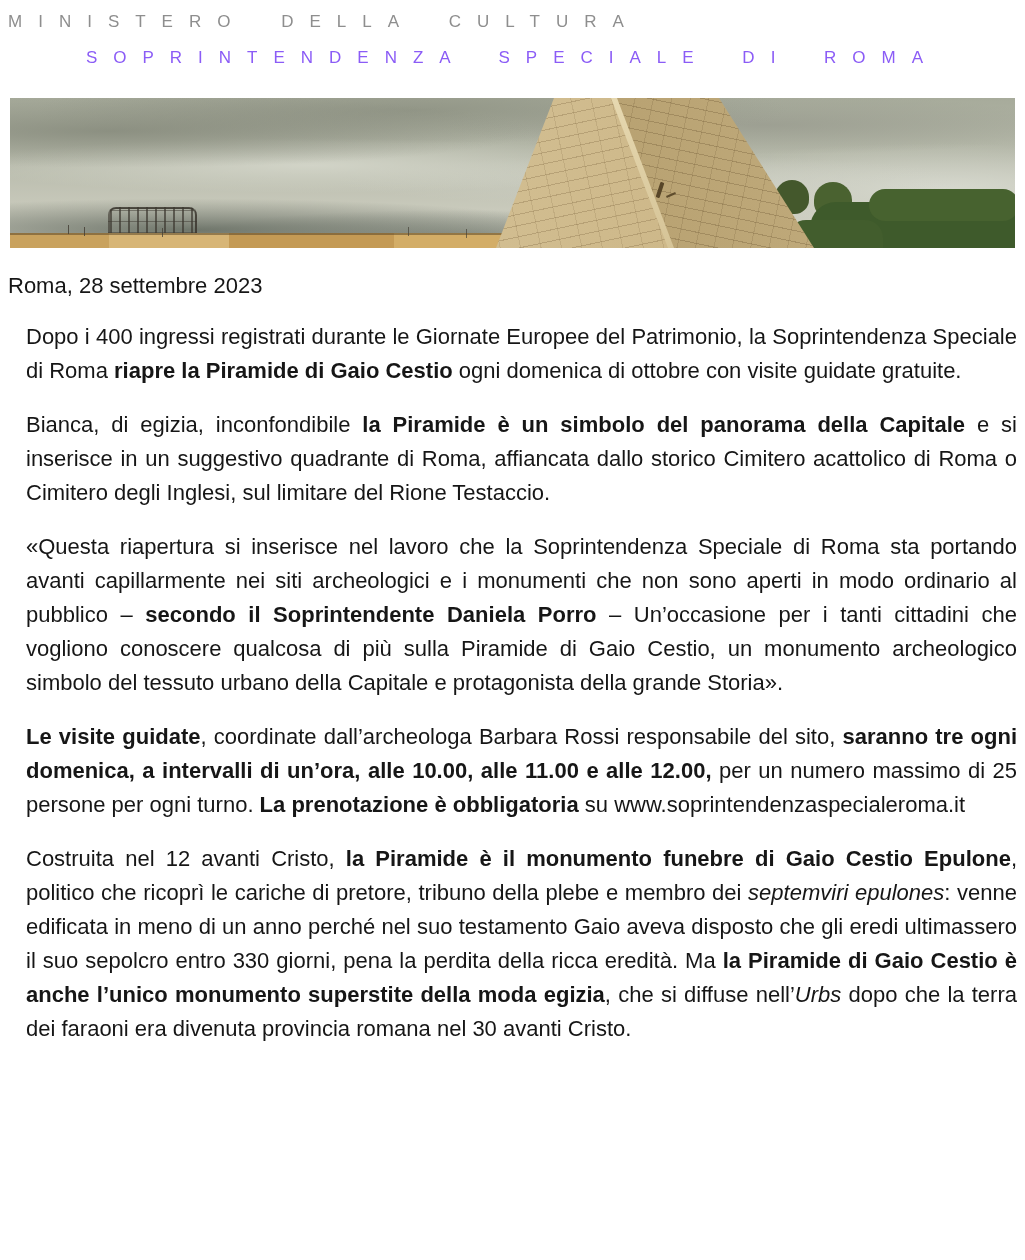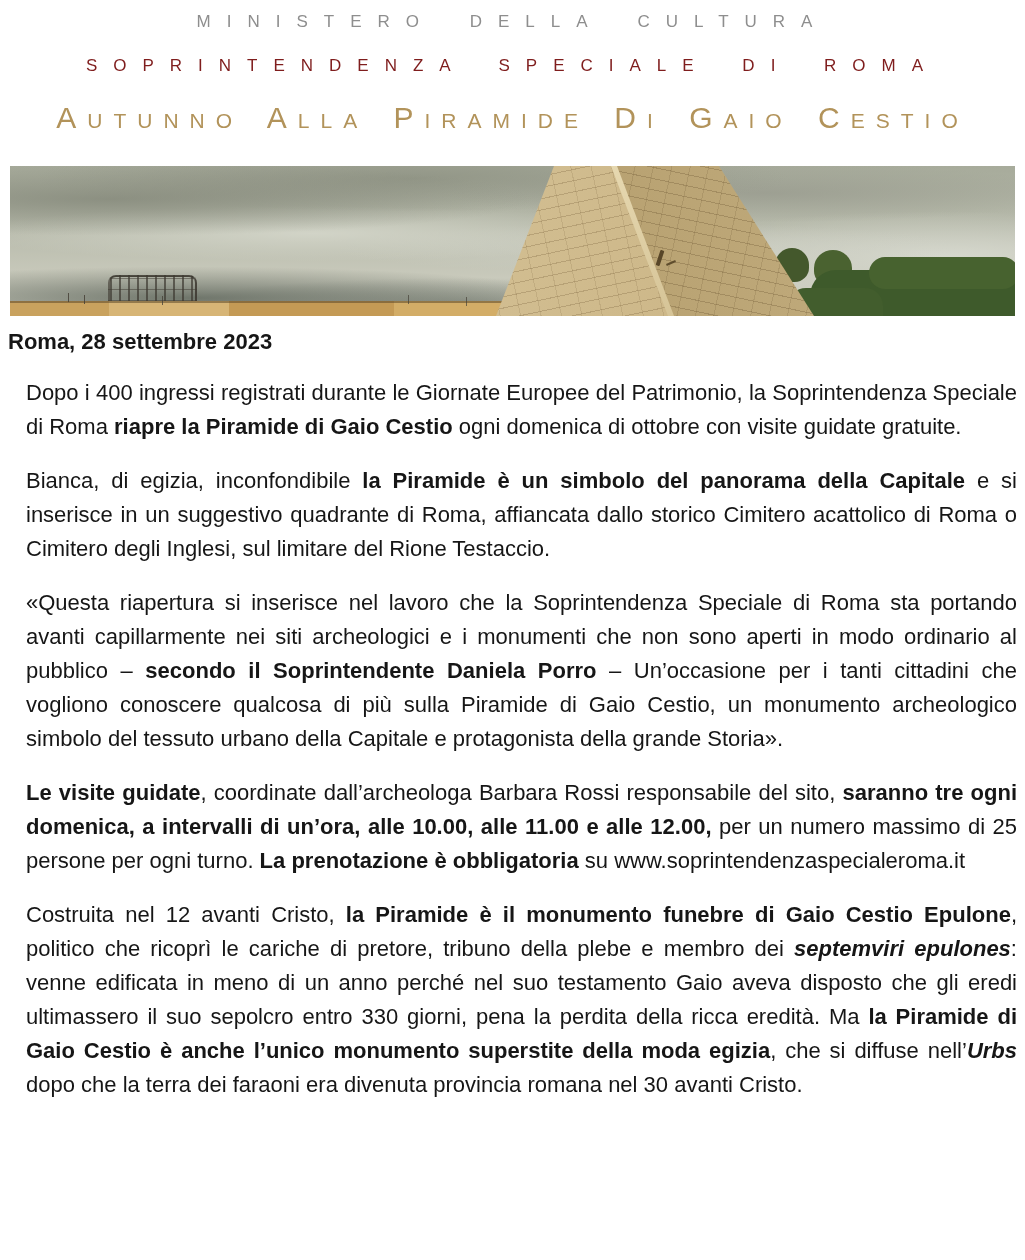--- a/index.html
+++ b/index.html
@@ -6,30 +6,30 @@
   body {
     width:1025px; height:1260px; overflow:hidden;
     background:#ffffff;
     font-family:"Liberation Sans", sans-serif;
     color:#161616;
   }
   .page { width:1025px; height:1260px; padding:0 8px; box-sizing:border-box; }
 
   
   .ministry {
-    margin-top:12px; text-align:center;
+    margin-top:12px; text-align:left;
     font-size:17px; line-height:20px; font-weight:400;
     letter-spacing:16px; word-spacing:14px;
     color:#8e8e8e; white-space:nowrap;
   }
   .department {
-    margin-top:24px; text-align:center;
+    margin-top:16px; text-align:center;
     font-size:17px; line-height:20px; font-weight:400;
     letter-spacing:16px; word-spacing:12px;
-    color:#7f1d1d; white-space:nowrap;
+    color:#8b5cf6; white-space:nowrap;
   }
   .doc-title {
     margin-top:24px; text-align:center;
     font-variant:small-caps;
     font-size:30px; line-height:36px; font-weight:400;
     letter-spacing:11px; word-spacing:6px;
     color:#b2935a; white-space:nowrap;
   }
 
   
@@ -110,37 +110,36 @@
   .tree-b { left:804px; bottom:30px; width:38px; height:36px; background:#4a6230; border-radius:50% 50% 42% 42%; }
 
   
   .kicker {
     margin-top:58px;
     font-size:19px; line-height:24px; font-weight:700;
     letter-spacing:3px;
     text-decoration:underline; text-decoration-thickness:2px; text-underline-offset:4px;
     color:#111;
   }
-  .dateline { margin-top:12px; font-size:22px; line-height:28px;font-weight:bold; }
+  .dateline { margin-top:24px; font-size:22px; line-height:28px; }
   .body p {
     margin:20px 0 0 18px;
     font-size:22px; line-height:34px;
     text-align:justify;
   }
   .body strong { font-weight:700; }
-  .body em { font-style:italic;font-weight:bold; }
+  .body em { font-style:italic; }
 </style>
 </head>
 <body>
 
 <div class="page">
 
   <div class="ministry">MINISTERO DELLA CULTURA</div>
   <div class="department">SOPRINTENDENZA SPECIALE DI ROMA</div>
-  <div class="doc-title">Autunno Alla Piramide Di Gaio Cestio</div>
 
   <div class="photo">
     <div class="sky"></div>
     <div class="gasometer"></div>
     <div class="buildings"></div>
     <div class="antenna"></div>
     <div class="tree-a"></div>
     <div class="tree-b"></div>
     <div class="trees-band"></div>
     <div class="face-left"></div>

